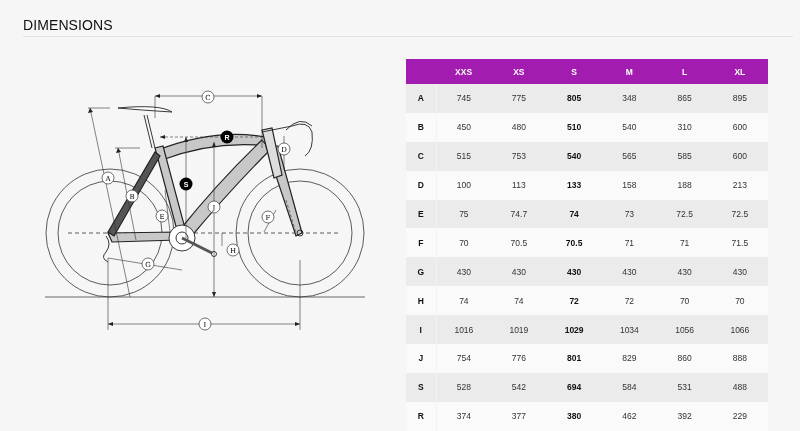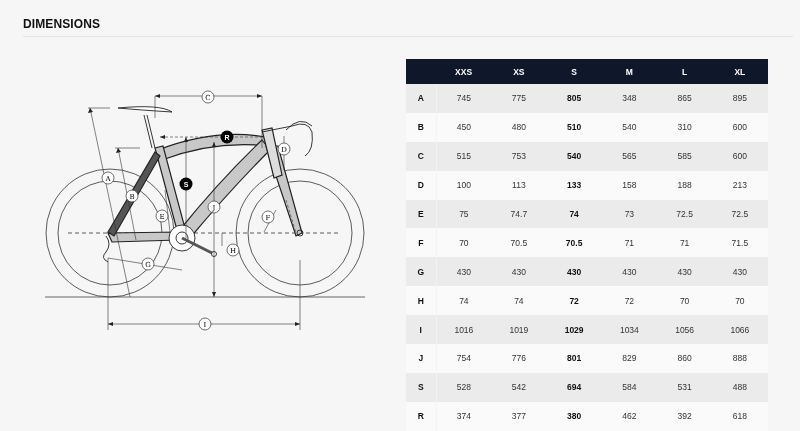--- a/index.html
+++ b/index.html
@@ -1,33 +1,33 @@
 <!DOCTYPE html>
 <html><head>
 <meta charset="utf-8">
 <style>
   html, body { margin:0; padding:0; }
   body {
     width:800px; height:431px; background:#f6f6f6; overflow:hidden;
     font-family:"Liberation Sans", sans-serif; color:#111; position:relative;
   }
   .title {
-    position:absolute; left:23px; top:17px; font-size:12px; font-weight:bold;
+    position:absolute; left:23px; top:17px; font-size:14px; font-weight:normal;
     letter-spacing:0.1px; color:#111;
   }
   .title-rule {
     position:absolute; left:23px; top:36px; width:770px; height:1px; background:#e3e3e3;
   }
   .diagram { position:absolute; left:0; top:60px; width:400px; height:300px; }
   table.geo {
     position:absolute; left:406px; top:59px; width:362px;
     border-collapse:collapse; font-size:8.5px; table-layout:fixed;
   }
   table.geo th {
-    background:#0f172a; color:#fff; font-weight:bold; height:23px; font-size:8.5px;
+    background:#a21caf; color:#fff; font-weight:bold; height:23px; font-size:8.5px;
     text-align:center;
     margin-top:8px;
   }
   table.geo td {
     height:26.9px; text-align:center; color:#333;
   }
   table.geo tr:nth-child(odd) td { background:#ebebeb; }
   table.geo tr:nth-child(even) td { background:#fafafa; }
   table.geo td.rowlabel { font-weight:bold; color:#111; width:28px; border-right:1px solid #f3f3f3; }
   table.geo td.hl { font-weight:bold; color:#111; }
@@ -300,16 +300,16 @@
         <td>531</td>
         <td>488</td>
       </tr>
       <tr>
         <td class="rowlabel">R</td>
         <td>374</td>
         <td>377</td>
         <td class="hl">380</td>
         <td>462</td>
         <td>392</td>
-        <td>618</td>
+        <td>229</td>
       </tr>
     </tbody>
 </table>
 
 </body></html>

